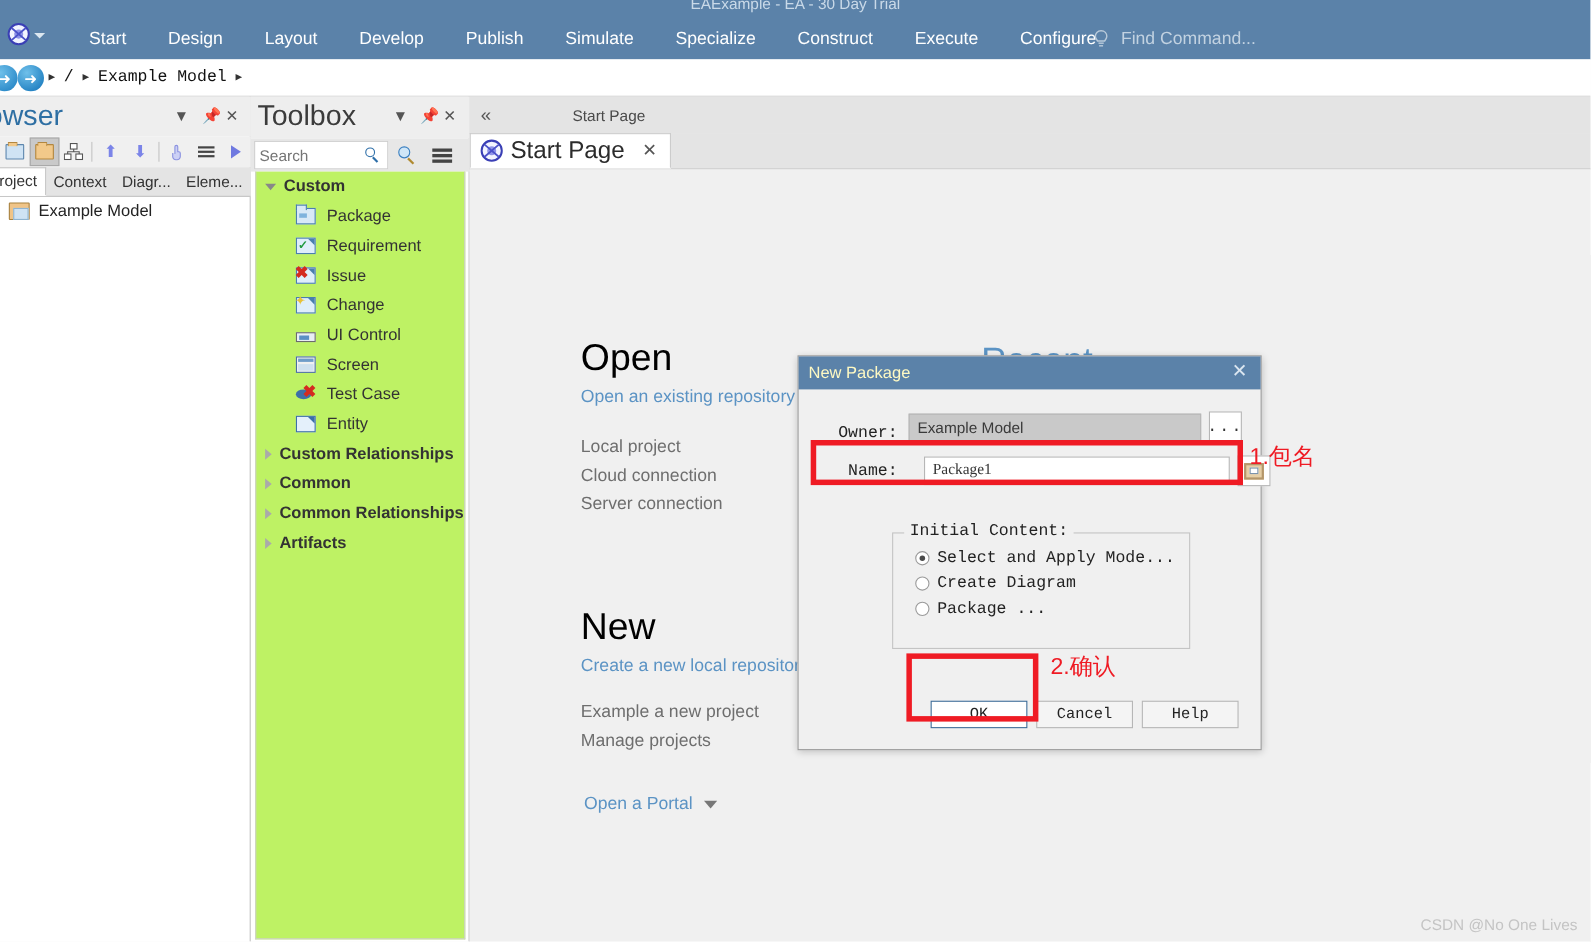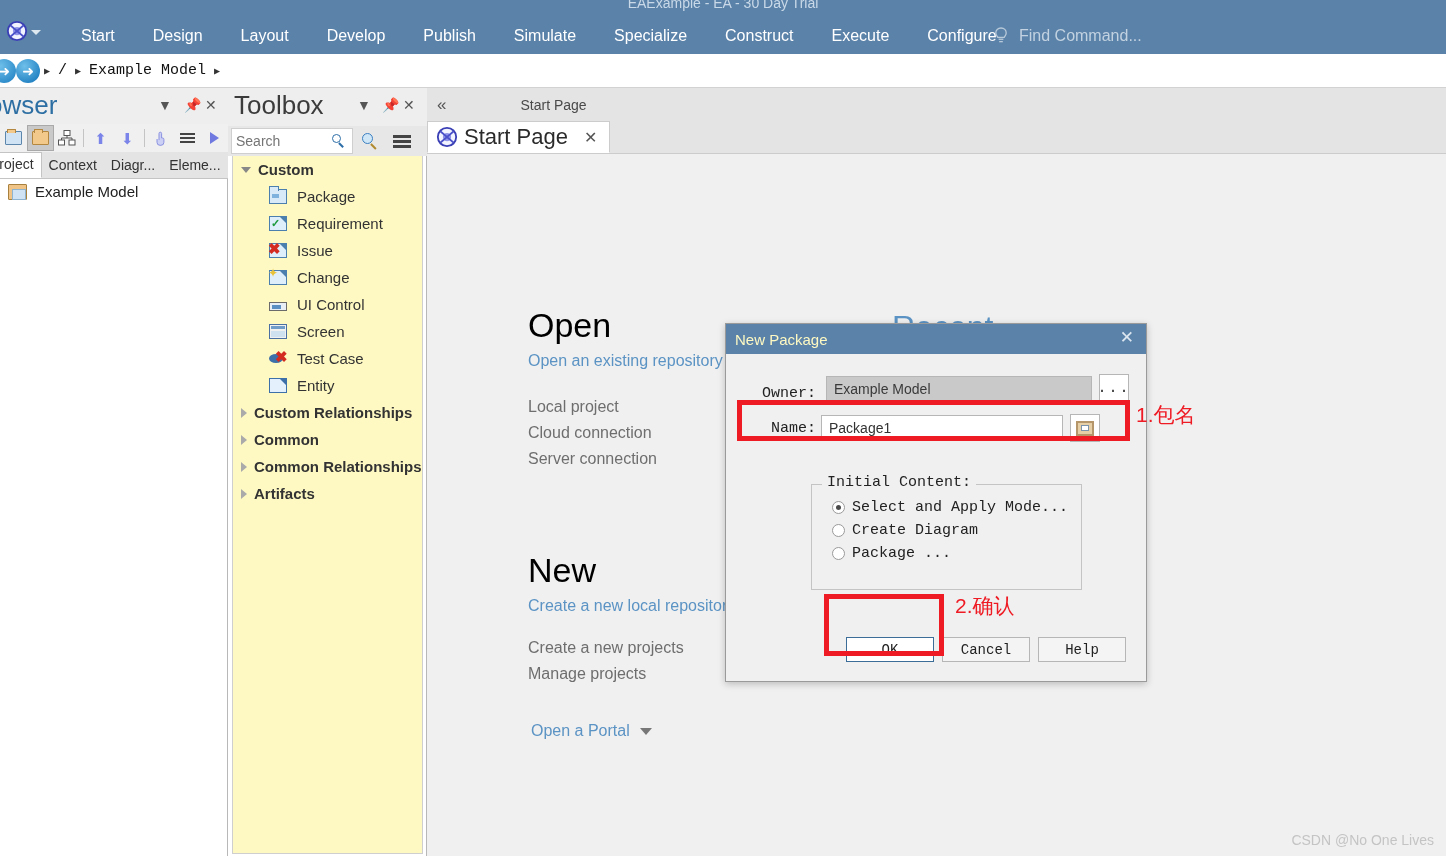--- a/index.html
+++ b/index.html
@@ -152,21 +152,21 @@
     border-radius:50%;
   }
   .mag b {
     position:absolute; left:7px; top:8px; width:6px; height:1.8px; background:#2d6ea8;
     transform: rotate(45deg); transform-origin: left center;
   }
   .mag.gold i { border-color:#3a7fc0; background:#cfe6f7; }
   .mag.gold b { background:#b08a30; }
   .toolbox-body {
     position: absolute; left: 4px; top: 68px; width: 191px; height: 698px;
-    background: #fef9c3; border: 1px solid #cfcfcf; border-top: none; overflow: hidden;
+    background: #bef264; border: 1px solid #cfcfcf; border-top: none; overflow: hidden;
   }
   .grp-head {
     display: flex; align-items: center; gap: 7px; padding: 5px 0 5px 8px;
     font-size: 15px; font-weight: bold; color: #333;
   }
   .tri-down { width:0;height:0;border-left:5px solid transparent;border-right:5px solid transparent;border-top:6px solid #888; }
   .tri-right { width:0;height:0;border-top:5px solid transparent;border-bottom:5px solid transparent;border-left:6px solid #aaa; }
   .tb-item {
     display: flex; align-items: center; gap: 10px; padding: 5px 0 5px 36px;
     font-size: 15px; color: #333;
@@ -546,21 +546,21 @@
         <div class="sp-h1">Open</div>
         <div class="sp-sub">Open an existing repository</div>
         <div class="sp-link" style="margin-top:28px;">Local project</div>
         <div class="sp-link">Cloud connection</div>
         <div class="sp-link">Server connection</div>
       </div>
 
       <div class="sp-col-new">
         <div class="sp-h1">New</div>
         <div class="sp-sub">Create a new local repository</div>
-        <div class="sp-link" style="margin-top:24px;">Create a new projects</div>
+        <div class="sp-link" style="margin-top:24px;">Example a new project</div>
         <div class="sp-link">Manage projects</div>
       </div>
 
       <div class="sp-portal">
         <span>Open a Portal</span>
         <span class="pt-caret"></span>
       </div>
 
       <div class="sp-recent">
         <span class="rh">Recent</span>
@@ -578,21 +578,21 @@
     <div class="dlg-body">
 
       <div class="row" style="left:22px; top:20px;align-items:flex-end;">
         <span class="lab" style="width:68px;">Owner:</span>
         <span class="fld disabled" style="width:266px; margin-left:10px;">Example Model</span>
         <span class="sq-btn" style="margin-left:7px;">...</span>
       </div>
 
       <div class="row" style="left:22px; top:60px;">
         <span class="lab" style="width:68px;">Name:</span>
-        <span class="fld" style="width:242px; margin-left:5px;">Package1</span>
+        <span class="fld" style="width:278px; margin-left:24px;font-family:Liberation Serif, serif;">Package1</span>
         <span class="sq-btn" style="margin-left:7px;">
           <span class="pick-ico">
               <i></i>
             </span>
         </span>
       </div>
 
       <div class="group">
         <span class="group-lg">Initial Content:</span>
         <div class="radio-row" style="margin-top:14px;">

